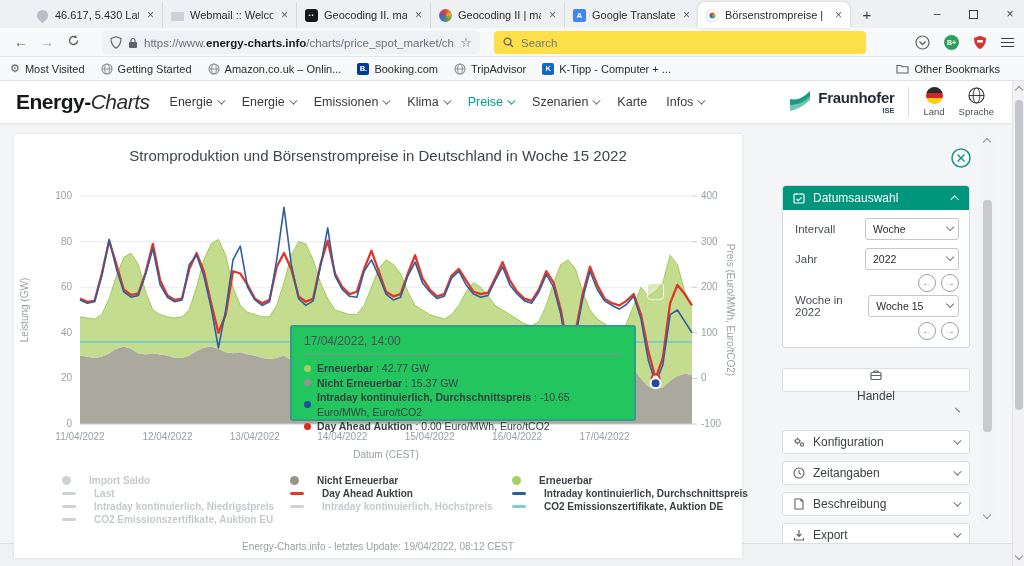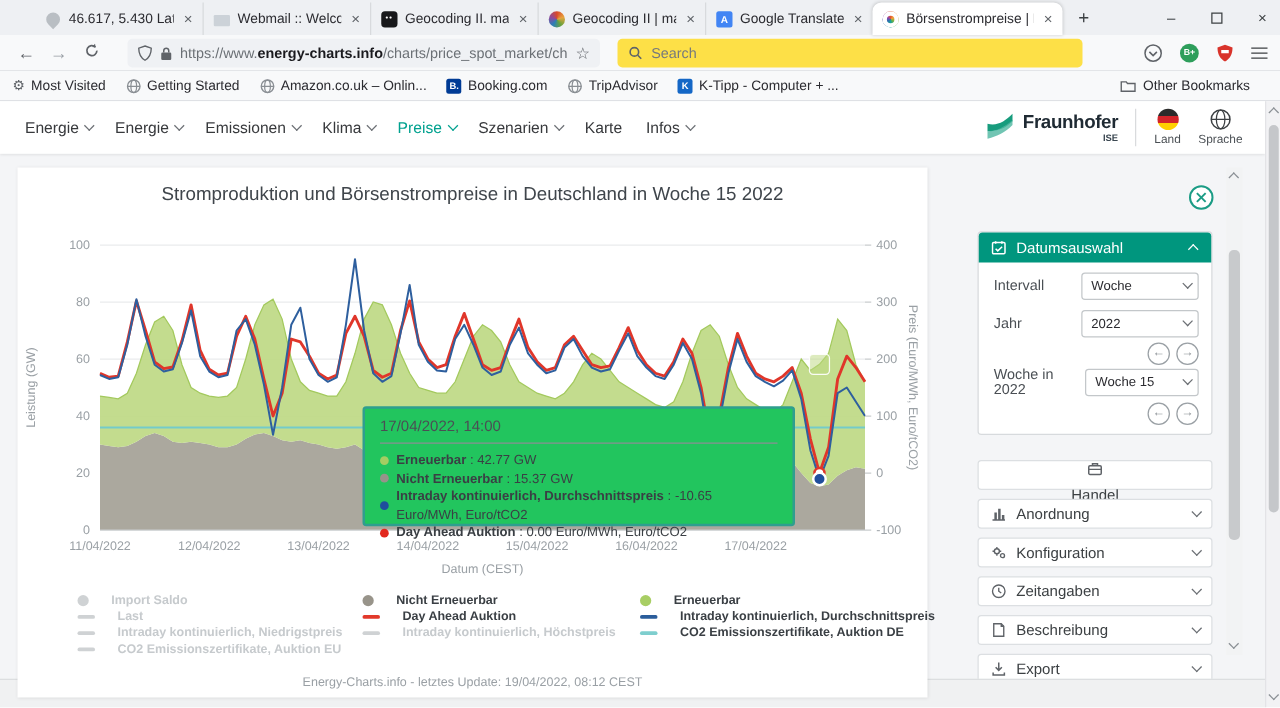--- a/index.html
+++ b/index.html
@@ -242,20 +242,21 @@
     <span class="bm-spacer"></span>
     <span class="bm" style="margin-right:14px;">
       <svg width="13" height="11" viewBox="0 0 13 11">
           <path d="M1 2.5h4l1 1.3h6V10H1z" fill="none" stroke="#5f6368" stroke-width="1.1"></path>
         </svg>
       <span>Other Bookmarks</span>
     </span>
   </div>
 
   <div class="siteheader">
+    <div class="logo"><span class="lb">Energy-</span><span class="li">Charts</span></div>
     <div class="mainnav">
       <span class="nav-item">
           <span>Energie</span>
           <span class="chev"></span>
         </span>
       <span class="nav-item">
           <span>Energie</span>
           <span class="chev"></span>
         </span>
       <span class="nav-item">
@@ -480,30 +481,20 @@
 
   <div class="sb-card acc" style="top:368px;flex-direction:column;">
     <svg class="acc-ico" viewBox="0 0 12 12">
         <rect x="1" y="3.5" width="10" height="7" rx="1" fill="none" stroke="#5f6368" stroke-width="1.2"></rect>
         <path d="M4 3.5V2h4v1.5" fill="none" stroke="#5f6368" stroke-width="1.2"></path>
         <line x1="1" y1="6.5" x2="11" y2="6.5" stroke="#5f6368" stroke-width="1"></line>
       </svg>
     <span>Handel</span>
       <span class="chev"></span>
   </div>
-  <div class="sb-card acc" style="top:399px;">
-    <svg class="acc-ico" viewBox="0 0 12 12">
-        <line x1="1" y1="11" x2="11" y2="11" stroke="#5f6368" stroke-width="1.2"></line>
-        <rect x="2.5" y="5" width="2" height="6" fill="#5f6368"></rect>
-        <rect x="5.5" y="2" width="2" height="9" fill="#5f6368"></rect>
-        <rect x="8.5" y="7" width="2" height="4" fill="#5f6368"></rect>
-      </svg>
-    <span>Anordnung</span>
-      <span class="chev"></span>
-  </div>
   <div class="sb-card acc" style="top:461px;">
     <svg class="acc-ico" viewBox="0 0 12 12">
         <circle cx="6" cy="6" r="5" fill="none" stroke="#5f6368" stroke-width="1.1"></circle>
         <path d="M6 3.2V6l2 1.4" fill="none" stroke="#5f6368" stroke-width="1.1"></path>
       </svg>
     <span>Zeitangaben</span>
       <span class="chev"></span>
   </div>
   <div class="sb-card acc" style="top:430px;">
     <svg class="acc-ico" viewBox="0 0 12 12">

